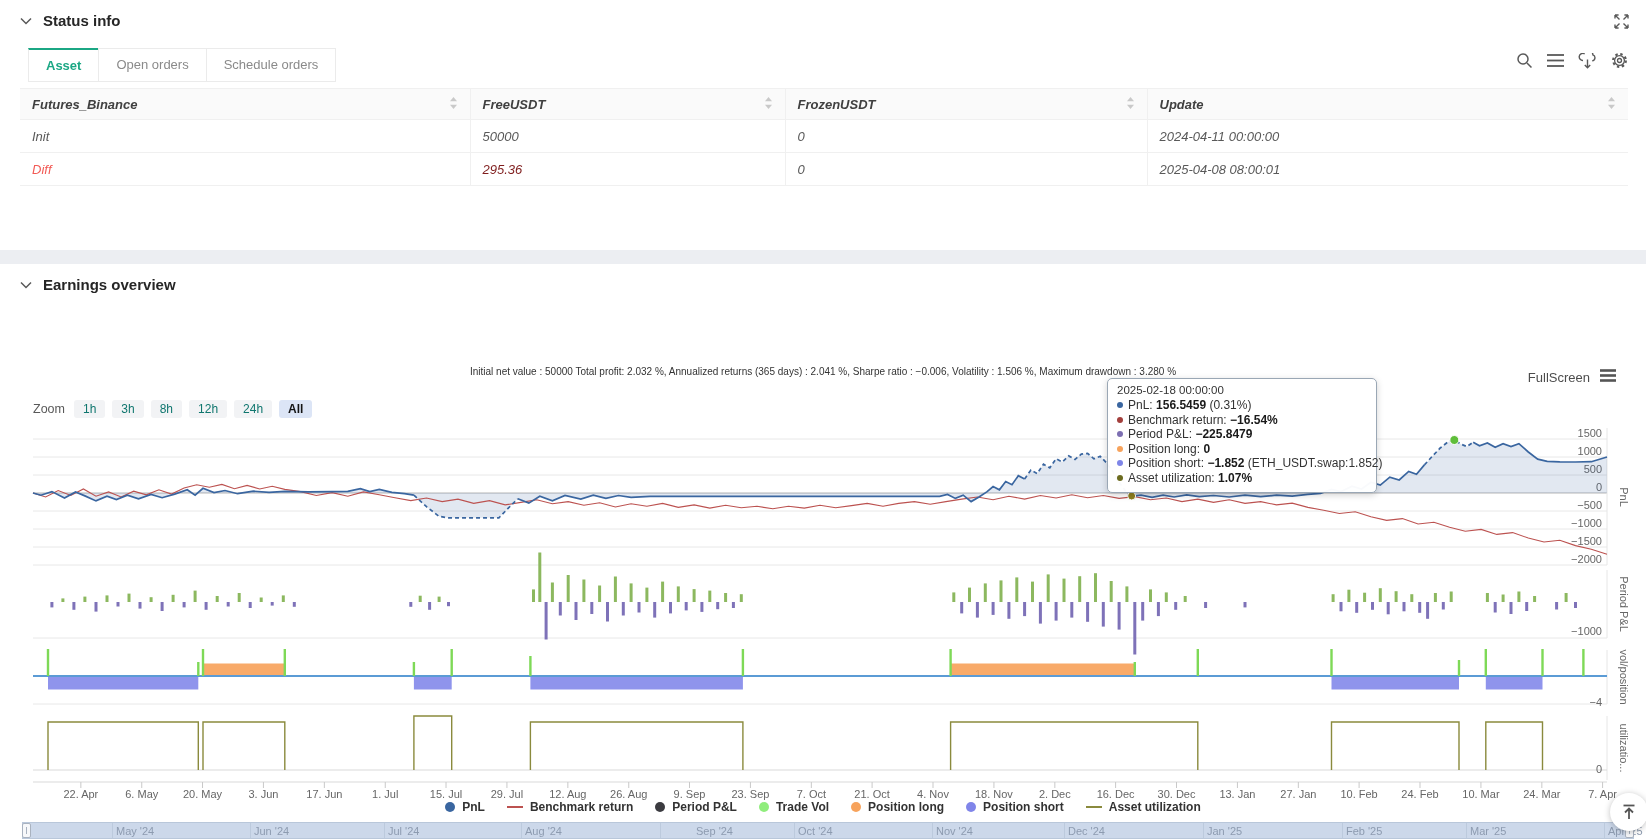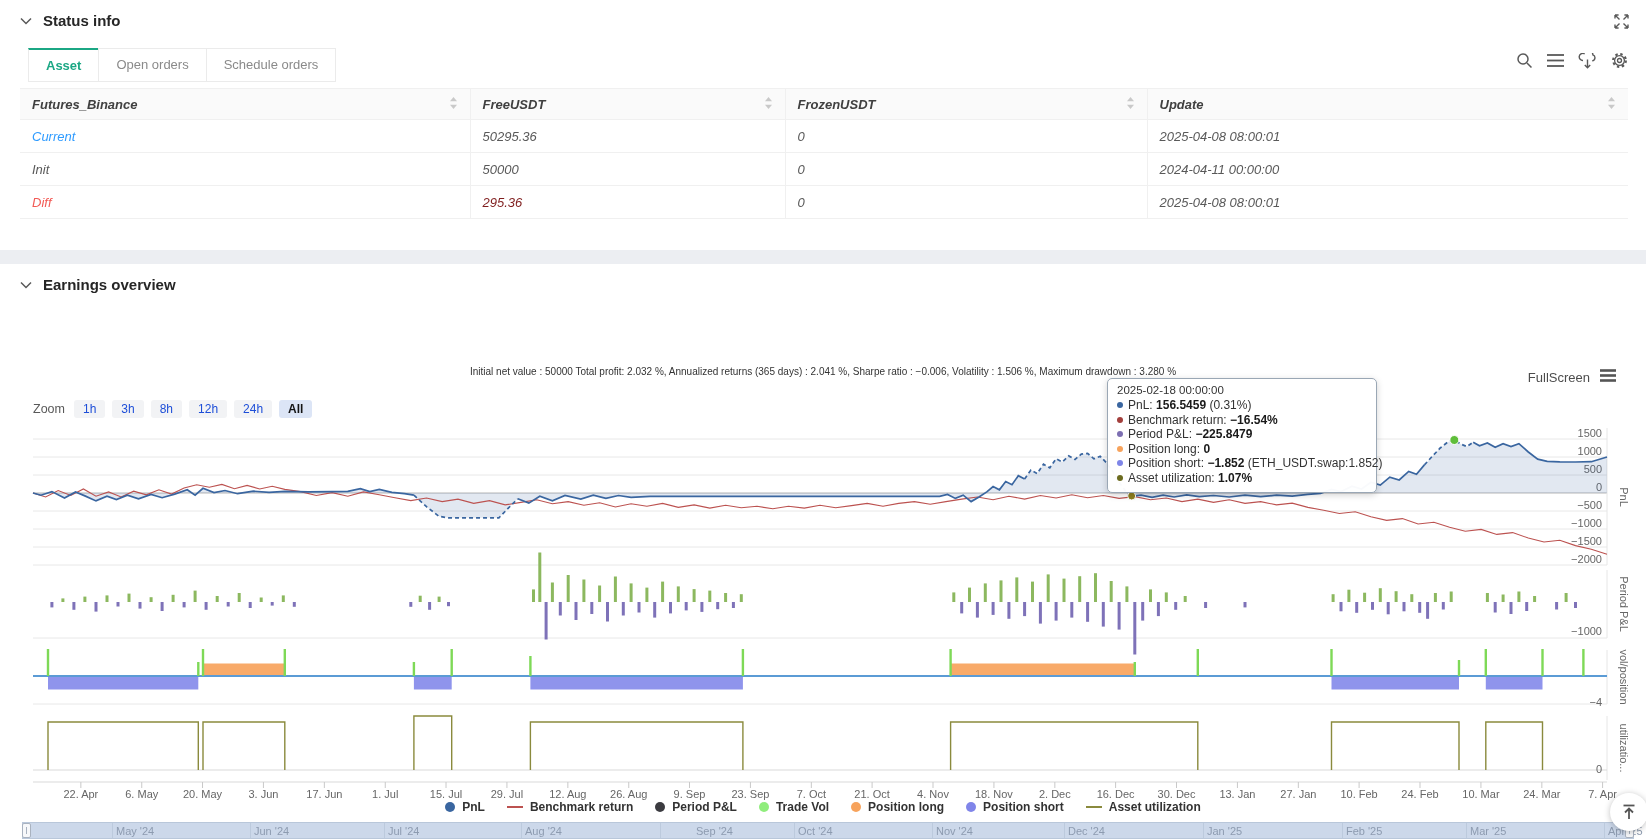--- a/index.html
+++ b/index.html
@@ -31,21 +31,21 @@
   table tr th:first-child, table tr td:first-child { border-left:none; }
   table tr th:last-child, table tr td:last-child { border-right:none; }
 
   
   #chart { position:absolute; left:0; top:84px; width:1646px; height:492px; }
   #subtitle { position:absolute; left:0; top:18px; width:100%; text-align:center; font-size:10px; color:#333; }
   #fullscreen-row { position:absolute; right:30px; top:20px; display:flex; align-items:center; gap:10px; }
   #fullscreen-row .fs-label { font-size:13px; color:#4d4d4d; cursor:pointer; }
   #zoom-row { position:absolute; left:33px; top:52px; display:flex; align-items:center; gap:7px; }
   #zoom-row .z-label { font-size:12.5px; color:#595959; margin-right:2px; }
-  .z-btn { font-size:12px; padding:2px 9px; border-radius:3px; background:#f2f3f5; color:#1d4ed8; cursor:pointer; }
+  .z-btn { font-size:12px; padding:2px 9px; border-radius:3px; background:#f2f3f5; color:#0f766e; cursor:pointer; }
   .z-btn.active { background:#dce5f6; color:#141414; font-weight:bold; }
   #chart-svg { position:absolute; left:0; top:72px; }
 
   
   #tooltip { position:absolute; left:1107px; top:30px; width:270px; background:rgba(255,255,255,.97);
              border:1px solid #9aa7b5; border-radius:5px; box-shadow:0 2px 7px rgba(0,0,0,.18);
              padding:5px 9px 7px 9px; font-size:12px; color:#333; z-index:6; }
   #tooltip .tt-date { font-size:11.5px; margin-bottom:2px; color:#333; }
   .tt-row { line-height:14.5px; white-space:nowrap; }
   .tt-dot { display:inline-block; width:6px; height:6px; border-radius:50%; margin-right:5px; vertical-align:1px; }
@@ -159,26 +159,20 @@
               <span>Update</span>
               <span><svg width="9" height="14" viewBox="0 0 9 14">
                   <path d="M4.5 1 L8 5.2 H1 Z" fill="#c9c9c9"></path>
                   <path d="M4.5 13 L1 8.8 H8 Z" fill="#c9c9c9"></path>
                 </svg></span>
             </div>
           </th>
         </tr>
       </thead>
     <tbody id="asset-tbody">
-        <tr>
-          <td style="color: rgb(46, 155, 255);">Current</td>
-          <td>50295.36</td>
-          <td>0</td>
-          <td>2025-04-08 08:00:01</td>
-        </tr>
         <tr>
           <td>Init</td>
           <td>50000</td>
           <td>0</td>
           <td>2024-04-11 00:00:00</td>
         </tr>
         <tr>
           <td style="color: rgb(242, 90, 85);">Diff</td>
           <td style="color: #7f1d1d;">295.36</td>
           <td>0</td>

